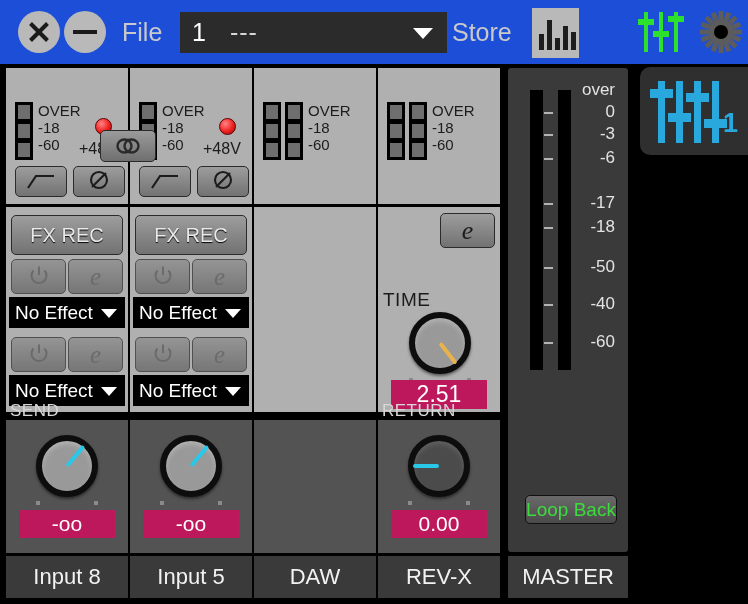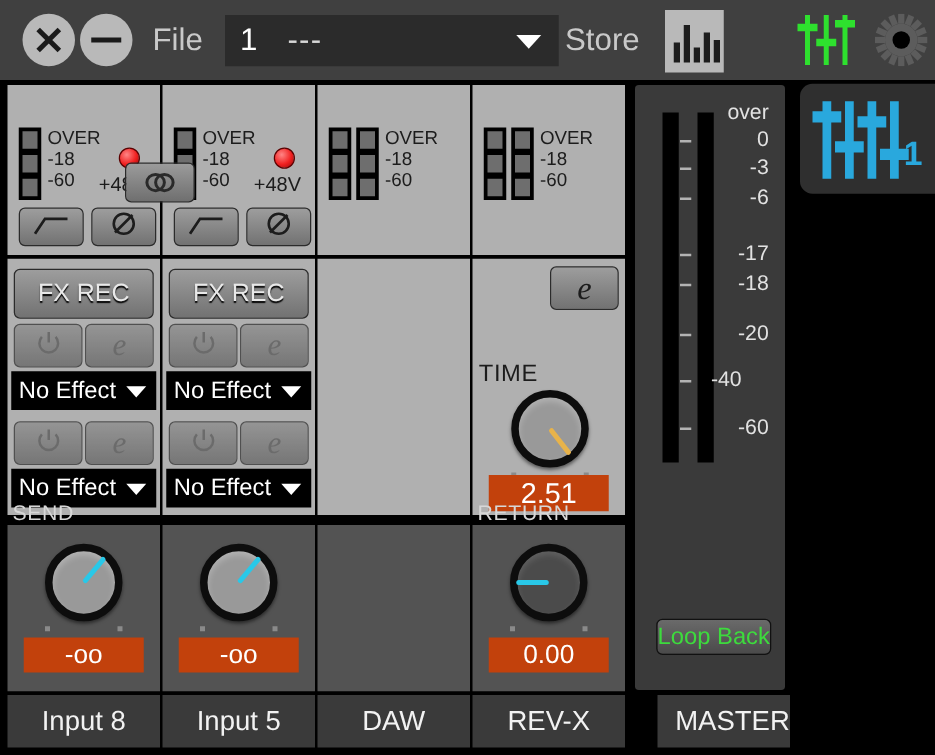--- a/index.html
+++ b/index.html
@@ -5,21 +5,21 @@
   * { box-sizing: border-box; margin:0; padding:0; }
   html,body { width:748px; height:604px; overflow:hidden; }
   body {
     background:#000;
     font-family:"Liberation Sans", sans-serif;
     -webkit-font-smoothing:antialiased;
   }
   #app { position:relative; width:748px; height:604px; background:#000; }
 
   
-  #topbar { position:absolute; left:0; top:0; width:748px; height:64px; background:#404040; }
+  #topbar { position:absolute; left:0; top:0; width:748px; height:64px; background:#1d4ed8; }
   .tb-circle {
     position:absolute; top:11px; width:42px; height:42px; border-radius:50%;
     background:#b9b9b9; border:0;
   }
   .tb-circle .glyph { position:absolute; inset:0; }
   #btn-close { left:18px; }
   #btn-min   { left:64px; }
   .x-line { position:absolute; left:50%; top:50%; width:24px; height:4px; background:#1a1a1a;
             transform-origin:center; }
   .x-l1 { transform:translate(-50%,-50%) rotate(45deg); }
@@ -112,21 +112,21 @@
   .knob { position:relative; border-radius:50%; }
   .knob.light { background:#999999; border:6px solid #0d0d0d;
                 box-shadow:inset 0 3px 5px rgba(255,255,255,.25), 0 2px 3px rgba(0,0,0,.5); }
   .knob.dark  { background:#4b4b4b; border:6px solid #0d0d0d;
                 box-shadow:inset 0 3px 5px rgba(255,255,255,.12), 0 2px 3px rgba(0,0,0,.5); }
   .pointer { position:absolute; left:50%; top:50%; width:4px; border-radius:2px;
              transform-origin:50% 0%; }
   .knob-dots { position:absolute; width:100%; display:flex; justify-content:space-between; }
   .knob-dots i { width:4px; height:4px; background:#8a8a8a; display:block; }
 
-  .val-box { position:absolute; background:#c2410c; display:flex; align-items:center;
+  .val-box { position:absolute; background:#be185d; display:flex; align-items:center;
              justify-content:center; }
   .val-box span { color:#fff; }
 
   .sec-label { position:absolute; font-size:17px; color:#d7d7d7; letter-spacing:.5px; }
 
   
   #revx-e { position:absolute; left:62px; top:6px; width:55px; height:35px; }
   #revx-sel { left:3px; top:47px; width:116px; height:32px; }
   #revx-sel span { font-size:20px; margin-left:8px; }
   #revx-time-lbl { left:5px; top:82px; font-size:19px; color:#1c1c1c; }
@@ -136,21 +136,21 @@
   #master-body { position:absolute; left:0; top:4px; width:120px; height:484px;
                  background:#3a3a3a; border-radius:3px; }
   .mmeter { position:absolute; width:13px; background:#000; }
   .mtick { position:absolute; width:9px; height:2px; background:#b3b3b3; }
   .mscale { position:absolute; font-size:17px; color:#e2e2e2; text-align:right; width:44px; }
   #loop-back { position:absolute; left:17px; top:427px; width:92px; height:29px;
                background:linear-gradient(#6a6a6a,#4a4a4a); border:1px solid #111; border-radius:5px;
                display:flex; align-items:center; justify-content:center; }
   #loop-back span { font-size:19px; color:#3ddb3d; }
   #master-name { position:absolute; left:0; top:492px; width:120px; height:42px; background:#3a3a3a;
-                 display:flex; align-items:center; justify-content:center;margin-left:18px; }
+                 display:flex; align-items:center; justify-content:center; }
   #master-name span { font-size:22px; color:#f2f2f2; }
 
   
   #sidebar { position:absolute; left:632px; top:0; width:116px; height:540px; background:#000; }
   #layer-btn { position:absolute; left:8px; top:3px; width:108px; height:88px;
                background:#2f2f2f; border-radius:10px 0 0 10px; }
   #layer-btn .lf-track { position:absolute; width:7px; background:#29a8dd; }
   #layer-btn .lf-cap   { position:absolute; width:23px; height:9px; background:#29a8dd; }
   #layer-num { position:absolute; right:10px; bottom:16px; font-size:27px; color:#29a8dd;
                font-weight:bold; }
@@ -534,22 +534,22 @@
         <i class="mtick" style="left:36px; top:199px;"></i>
         <i class="mtick" style="left:36px; top:236px;"></i>
         <i class="mtick" style="left:36px; top:274px;"></i>
 
         <div class="mscale" style="left:63px; top:12px;">over</div>
         <div class="mscale" style="left:63px; top:34px;">0</div>
         <div class="mscale" style="left:63px; top:56px;">-3</div>
         <div class="mscale" style="left:63px; top:80px;">-6</div>
         <div class="mscale" style="left:63px; top:125px;">-17</div>
         <div class="mscale" style="left:63px; top:149px;">-18</div>
-        <div class="mscale" style="left:63px; top:189px;">-20</div>
-        <div class="mscale" style="left:51px; top:226px;text-align:center;">-40</div>
+        <div class="mscale" style="left:63px; top:189px;">-50</div>
+        <div class="mscale" style="left:63px; top:226px;">-40</div>
         <div class="mscale" style="left:63px; top:264px;">-60</div>
 
         <div id="loop-back">
           <span>Loop Back</span>
         </div>
       </div>
 
       <div id="master-name">
         <span>MASTER</span>
       </div>

